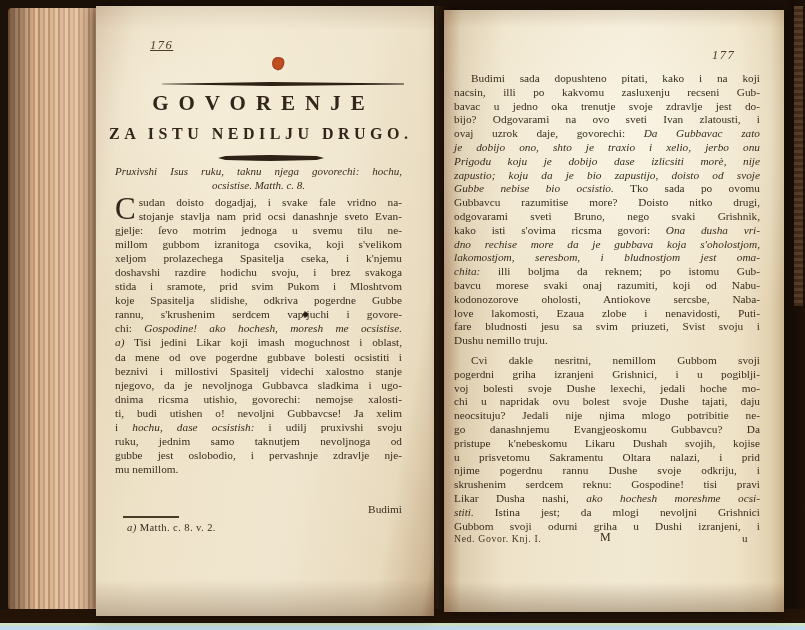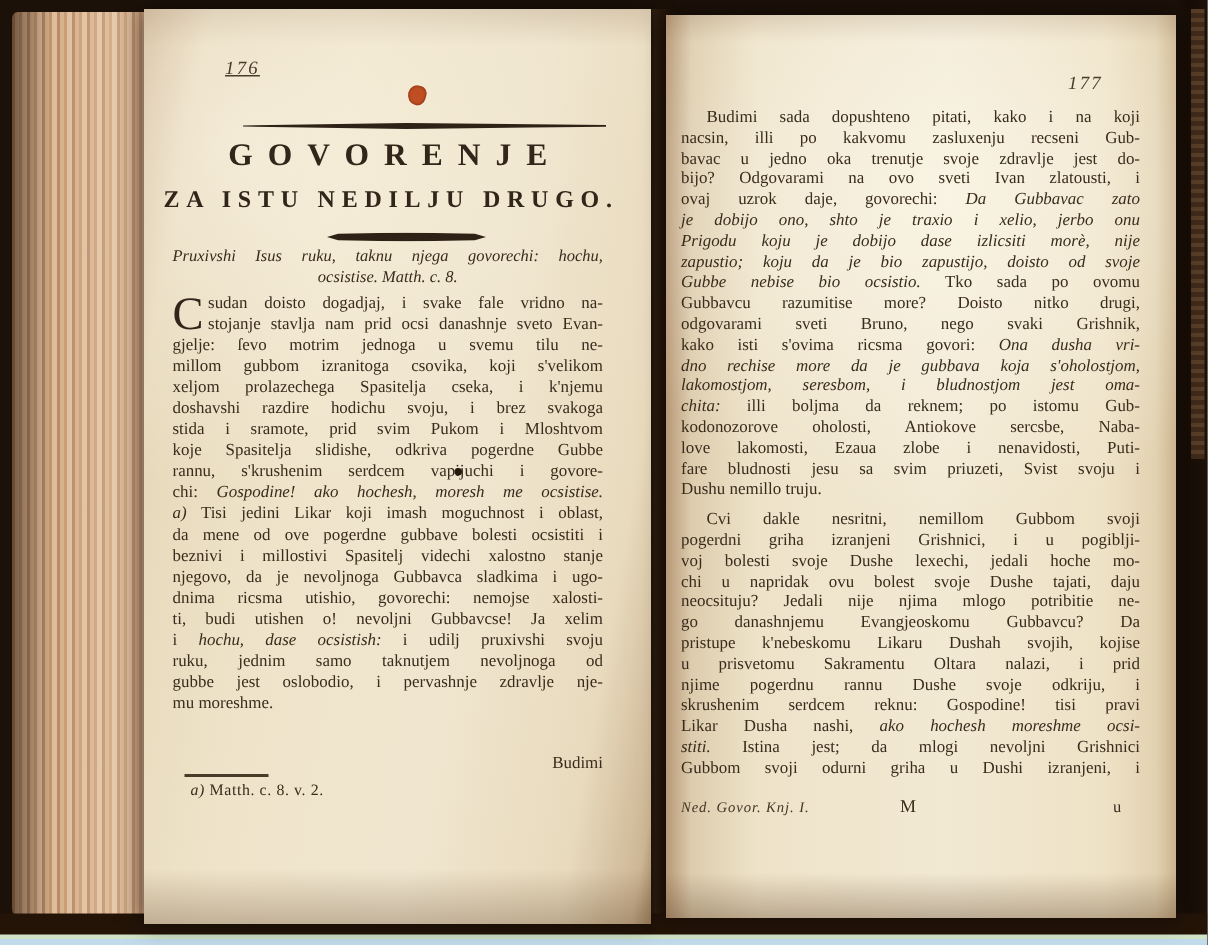--- a/index.html
+++ b/index.html
@@ -136,21 +136,21 @@
   }
 
   
   .rp-col {
     position: absolute; left: 10px; top: 62px; width: 306px;
     font-size: 11.3px; line-height: 13.8px;
   }
   .rp-para2 { margin-top: 6px; }
   .rp-footer-sig {
     position: absolute; left: 10px; top: 523px;
-    font-style: italic; font-size: 9.8px; letter-spacing: .6px; color: #443525;
+    font-size: 9.8px; letter-spacing: .6px; color: #443525;
   }
   .rp-footer-mark {
     position: absolute; left: 156px; top: 520px; font-size: 12px; color: #3a2c1d;
   }
   .rp-footer-catch {
     position: absolute; left: 298px; top: 522px; font-size: 11px; color: #3a2c1d;
   }
 </style>
 </head>
 <body>
@@ -196,21 +196,21 @@
           <div class="tline">chi: <i>Gospodine! ako hochesh, moresh me ocsistise.</i></div>
           <div class="tline"><i>a)</i> Tisi jedini Likar koji imash moguchnost i oblast,</div>
           <div class="tline">da mene od ove pogerdne gubbave bolesti ocsistiti i</div>
           <div class="tline">beznivi i millostivi Spasitelj videchi xalostno stanje</div>
           <div class="tline">njegovo, da je nevoljnoga Gubbavca sladkima i ugo-</div>
           <div class="tline">dnima ricsma utishio, govorechi: nemojse xalosti-</div>
           <div class="tline">ti, budi utishen o! nevoljni Gubbavcse! Ja xelim</div>
           <div class="tline">i <i>hochu, dase ocsistish:</i> i udilj pruxivshi svoju</div>
           <div class="tline">ruku, jednim samo taknutjem nevoljnoga od</div>
           <div class="tline">gubbe jest oslobodio, i pervashnje zdravlje nje-</div>
-          <div class="tline tline-end">mu moreshme.</div>
+          <div class="tline tline-end">mu nemillom.</div>
         </div>
     </div>
 
     <div class="lp-catchword">Budimi</div>
 
     <div class="lp-rule3"></div>
 
     <div class="lp-footnote"><i>a)</i> Matth. c. 8. v. 2.</div>
   </div>
 
@@ -227,20 +227,21 @@
           <div class="tline"><i>je dobijo ono, shto je traxio i xelio, jerbo onu</i></div>
           <div class="tline"><i>Prigodu koju je dobijo dase izlicsiti morè, nije</i></div>
           <div class="tline"><i>zapustio; koju da je bio zapustijo, doisto od svoje</i></div>
           <div class="tline"><i>Gubbe nebise bio ocsistio.</i> Tko sada po ovomu</div>
           <div class="tline">Gubbavcu razumitise more? Doisto nitko drugi,</div>
           <div class="tline">odgovarami sveti Bruno, nego svaki Grishnik,</div>
           <div class="tline">kako isti s'ovima ricsma govori: <i>Ona dusha vri-</i></div>
           <div class="tline"><i>dno rechise more da je gubbava koja s'oholostjom,</i></div>
           <div class="tline"><i>lakomostjom, seresbom, i bludnostjom jest oma-</i></div>
           <div class="tline"><i>chita:</i> illi boljma da reknem; po istomu Gub-</div>
+          <div class="tline">bavcu morese svaki onaj razumiti, koji od Nabu-</div>
           <div class="tline">kodonozorove oholosti, Antiokove sercsbe, Naba-</div>
           <div class="tline">love lakomosti, Ezaua zlobe i nenavidosti, Puti-</div>
           <div class="tline">fare bludnosti jesu sa svim priuzeti, Svist svoju i</div>
           <div class="tline tline-end">Dushu nemillo truju.</div>
         </div>
       <div class="rp-para2 indent-first cont">
           <div class="tline">Cvi dakle nesritni, nemillom Gubbom svoji</div>
           <div class="tline">pogerdni griha izranjeni Grishnici, i u pogiblji-</div>
           <div class="tline">voj bolesti svoje Dushe lexechi, jedali hoche mo-</div>
           <div class="tline">chi u napridak ovu bolest svoje Dushe tajati, daju</div>

